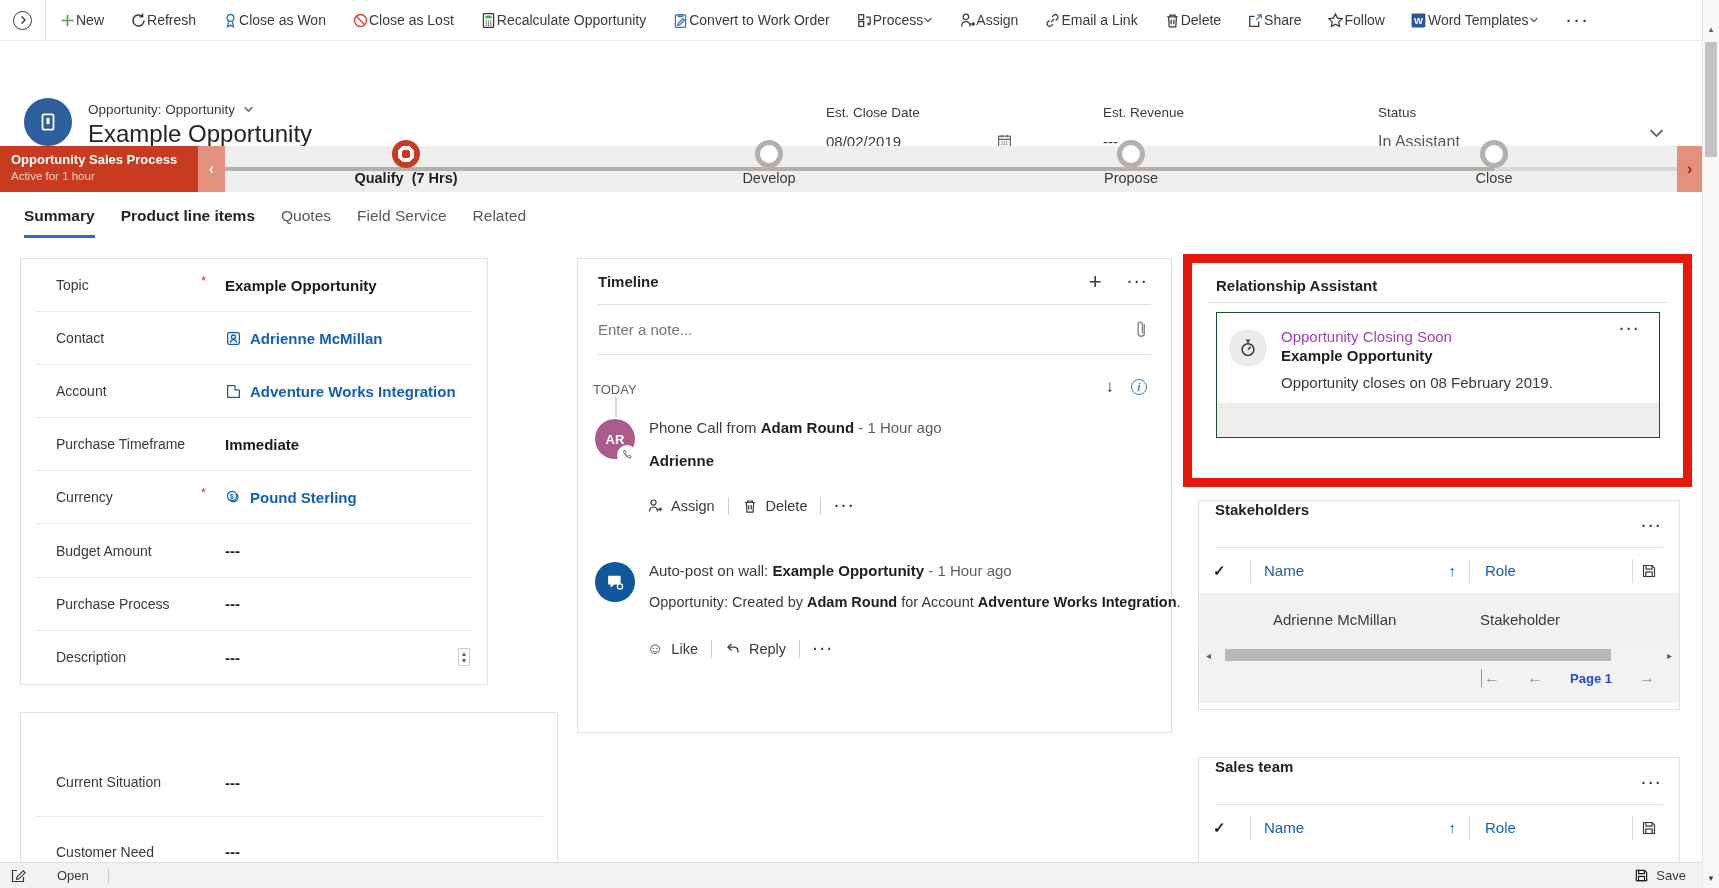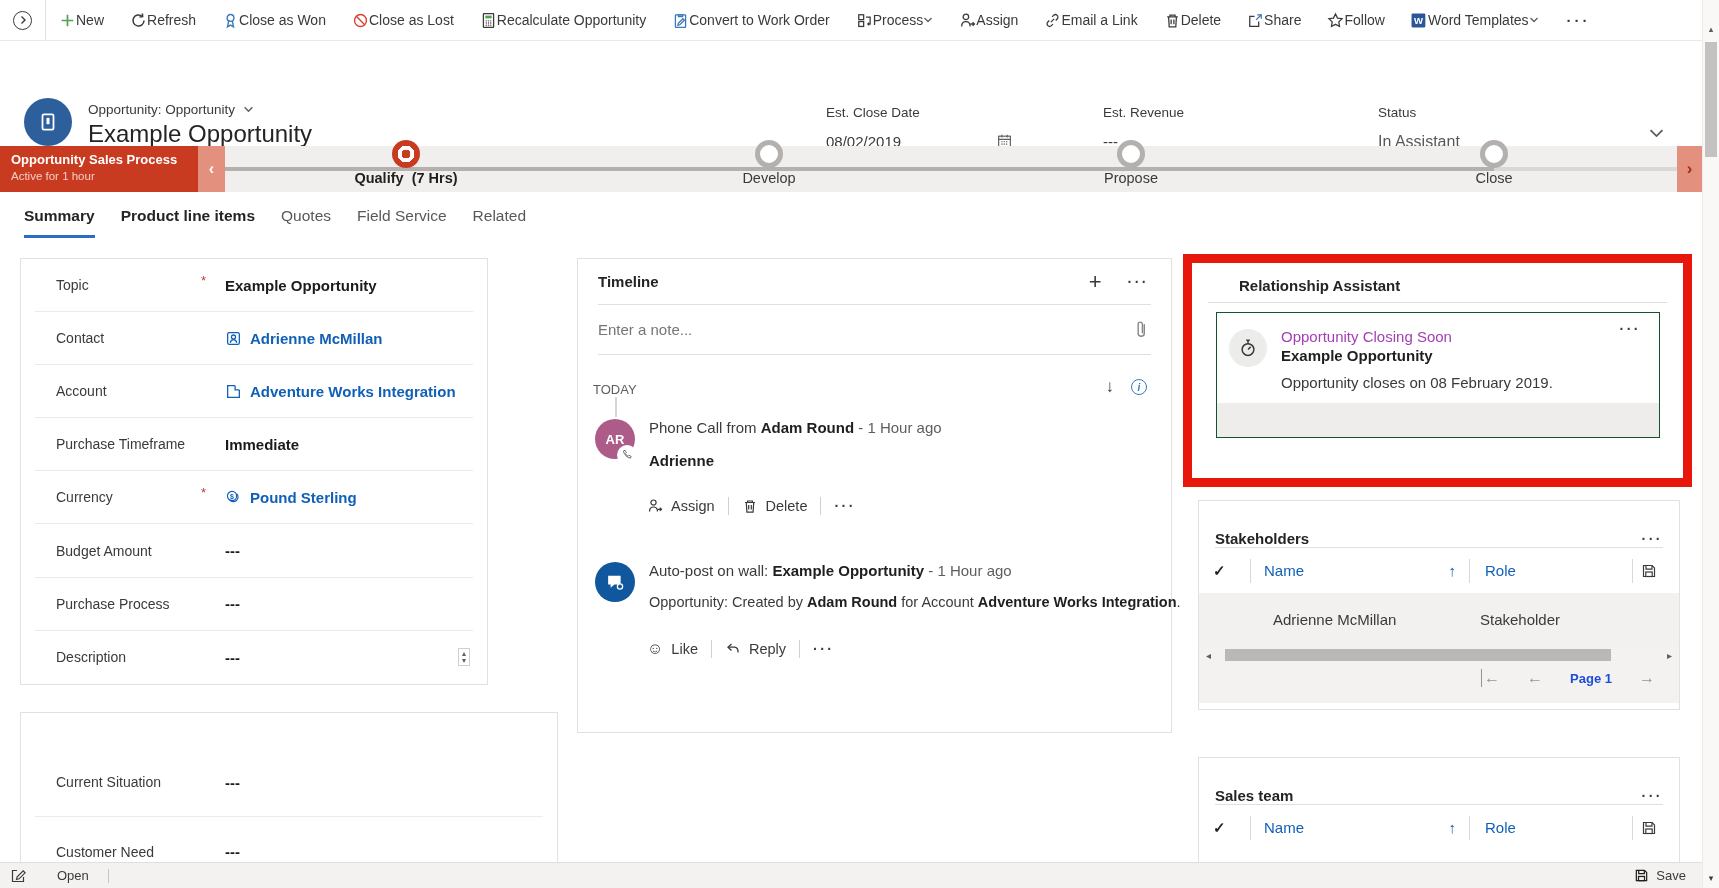--- a/index.html
+++ b/index.html
@@ -114,35 +114,35 @@
   .tl-line b { color:#201f1e; }
   .dim { color:#605e5c; }
   .tl-actions { position:absolute; left:69px; display:flex; align-items:center; }
   .tl-act { display:flex; align-items:center; gap:8px; font-size:14.5px; color:#3b3a39; cursor:pointer; }
   .act-sep { width:1px; height:18px; background:#d2d0ce; margin:0 13px; }
 
   
   .ra-red { position:absolute; left:1183px; top:254px; width:509px; height:233px;
             border:9px solid #e8170b; z-index:3; pointer-events:none; }
   .ra-wrap { position:absolute; left:1192px; top:263px; width:491px; height:215px; background:#fff; z-index:2; }
-  .ra-title { position:absolute; left:24px; top:14px; font-size:15px; font-weight:600; color:#252423;margin-left:23px; }
+  .ra-title { position:absolute; left:24px; top:14px; font-size:15px; font-weight:600; color:#252423; }
   .ra-div { position:absolute; left:16px; right:16px; top:39px; border-top:1px solid #e1dfdd; }
   .ra-card { position:absolute; left:24px; top:49px; width:444px; height:126px;
              border:1px solid #14532d; background:#fff; }
   .ra-icon { position:absolute; left:12px; top:16px; width:38px; height:38px; border-radius:50%;
              background:#ececeb; display:flex; align-items:center; justify-content:center; }
   .ra-link { position:absolute; left:64px; top:15px; font-size:15px; color:#a33eb5; cursor:pointer; }
   .ra-subj { position:absolute; left:64px; top:34px; font-size:15px; font-weight:600; color:#201f1e; }
   .ra-msg  { position:absolute; left:64px; top:61px; font-size:15px; color:#3b3a39; }
   .ra-more { position:absolute; right:18px; top:8px; }
   .ra-foot { position:absolute; left:0; right:0; bottom:0; height:34px; background:#efedec; }
 
   
-  .panel-header { height:46px; display:flex; align-items:flex-end; padding:0 16px;
-                  font-size:15px; font-weight:600; color:#252423; }
+  .panel-header { height:46px; display:flex; align-items:flex-start; padding:0 16px;
+                  font-size:15px; font-weight:600; color:#252423;flex-direction:column; }
   .panel-header .more-dots { margin-left:auto; }
   .panel-div { border-top:1px solid #e1dfdd; margin:0 16px; }
   .grid-header { height:45px; display:flex; align-items:center; padding:0 14px; font-size:15px; color:#1160b7; }
   .gh-check { width:37px; color:#201f1e; font-size:15px; font-weight:bold; cursor:pointer; }
   .col-sep { width:1px; height:24px; background:#dbd9d7; }
   .gh-name { width:218px; display:flex; align-items:center; padding-left:13px; cursor:pointer; }
   .sort-up { margin-left:auto; margin-right:13px; font-size:15px; }
   .gh-role { width:162px; padding-left:15px; cursor:pointer; }
   .gh-save { flex:1; display:flex; justify-content:center; cursor:pointer; }
   .grid-row { height:53px; background:#f2f1f0; display:flex; align-items:center;

